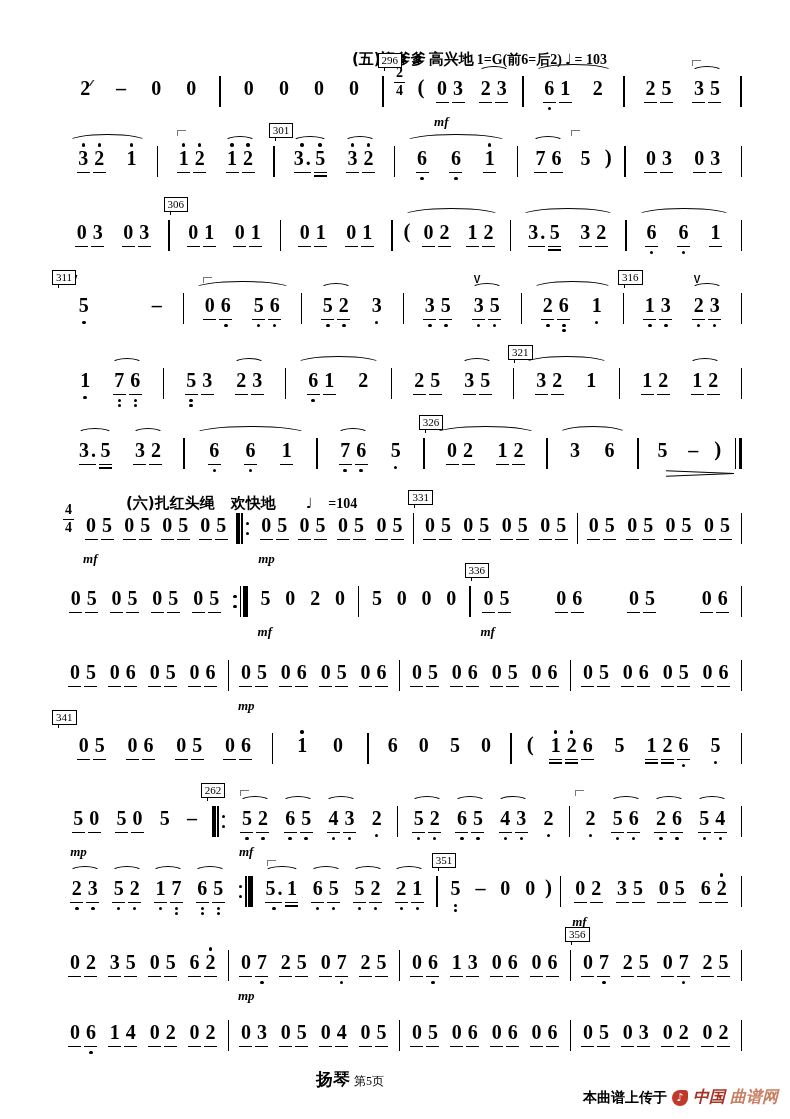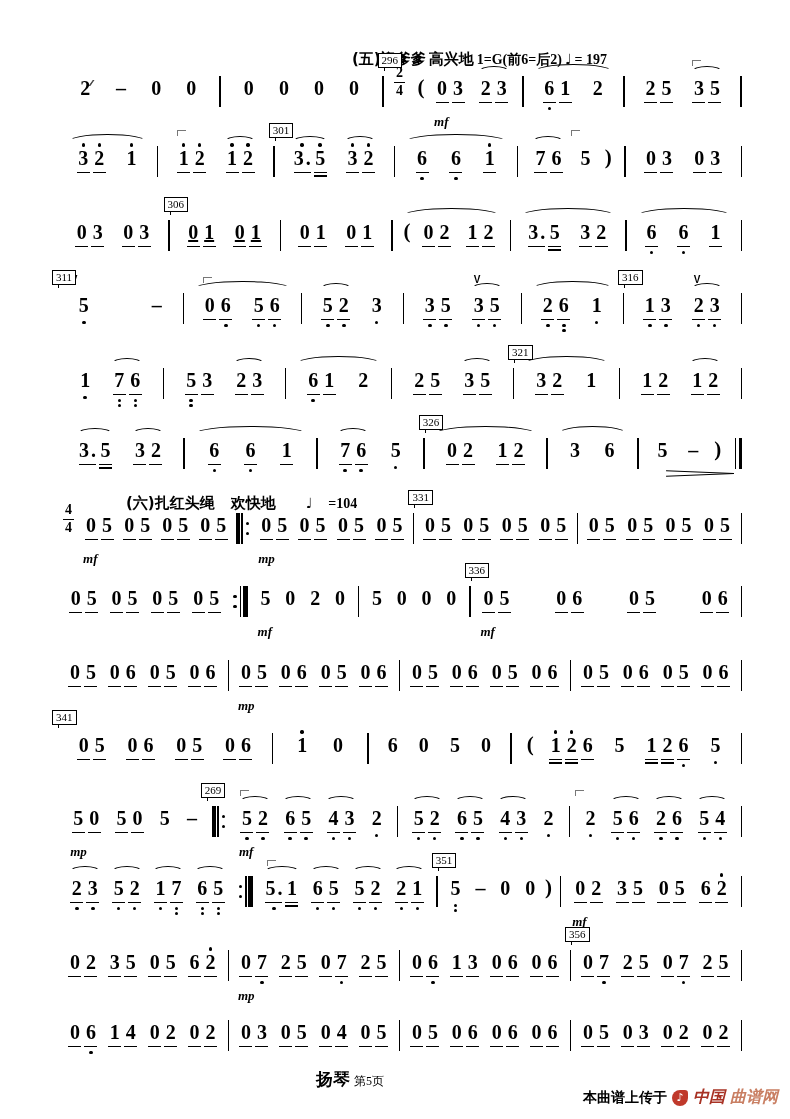--- a/index.html
+++ b/index.html
@@ -576,21 +576,21 @@
                   <div class="above"></div>
                   <div class="drow">
                     <span>3</span>
                   </div>
                   <div class="ul"></div>
                 </div>
               </div>
             </div>
           </div>
           <div class="bar"></div>
-          <div class="measure" style="flex-grow: 2; text-decoration: underline;">
+          <div class="measure" style="flex-grow: 2;">
             <div class="mbox">306</div>
             <div class="group">
               <div class="g-row">
                 <div class="note">
                   <div class="above"></div>
                   <div class="drow">
                     <span>0</span>
                   </div>
                   <div class="ul"></div>
                 </div>
@@ -2696,21 +2696,21 @@
           </div>
           <div class="rpt">
             <div class="rpt-thick"></div>
             <div class="rpt-thin"></div>
             <div class="rpt-dots">
               <div class="rpt-dot"></div>
               <div class="rpt-dot"></div>
             </div>
           </div>
           <div class="measure" style="flex-grow: 4;">
-            <div class="mbox mbox-left">269</div>
+            <div class="mbox mbox-left">262</div>
             <div class="group">
               <div class="g-row">
                 <div class="note">
                   <div class="above"></div>
                   <div class="drow">
                     <span>5</span>
                   </div>
                   <div class="ul"></div>
                   <div class="below">
                     <div class="dt"></div>
@@ -3960,21 +3960,21 @@
           <div class="bar"></div>
         </div>
       </div>
     </div>
 
   <div class="hdr hdr1">
     <span>(五)迎爹爹</span>
     <span>高兴地</span>
     <span class="tempo">1=G(前6=后2)</span>
     <span class="notehead">♩</span>
-    <span class="tempo">= 197</span>
+    <span class="tempo">= 103</span>
   </div>
 
   <div class="hdr hdr2">
     <span>(六)扎红头绳</span>
     <span>欢快地</span>
     <span class="notehead" style="margin-left:14px;">♩</span>
     <span class="tempo">=104</span>
   </div>
 
   <div class="footer-c">

